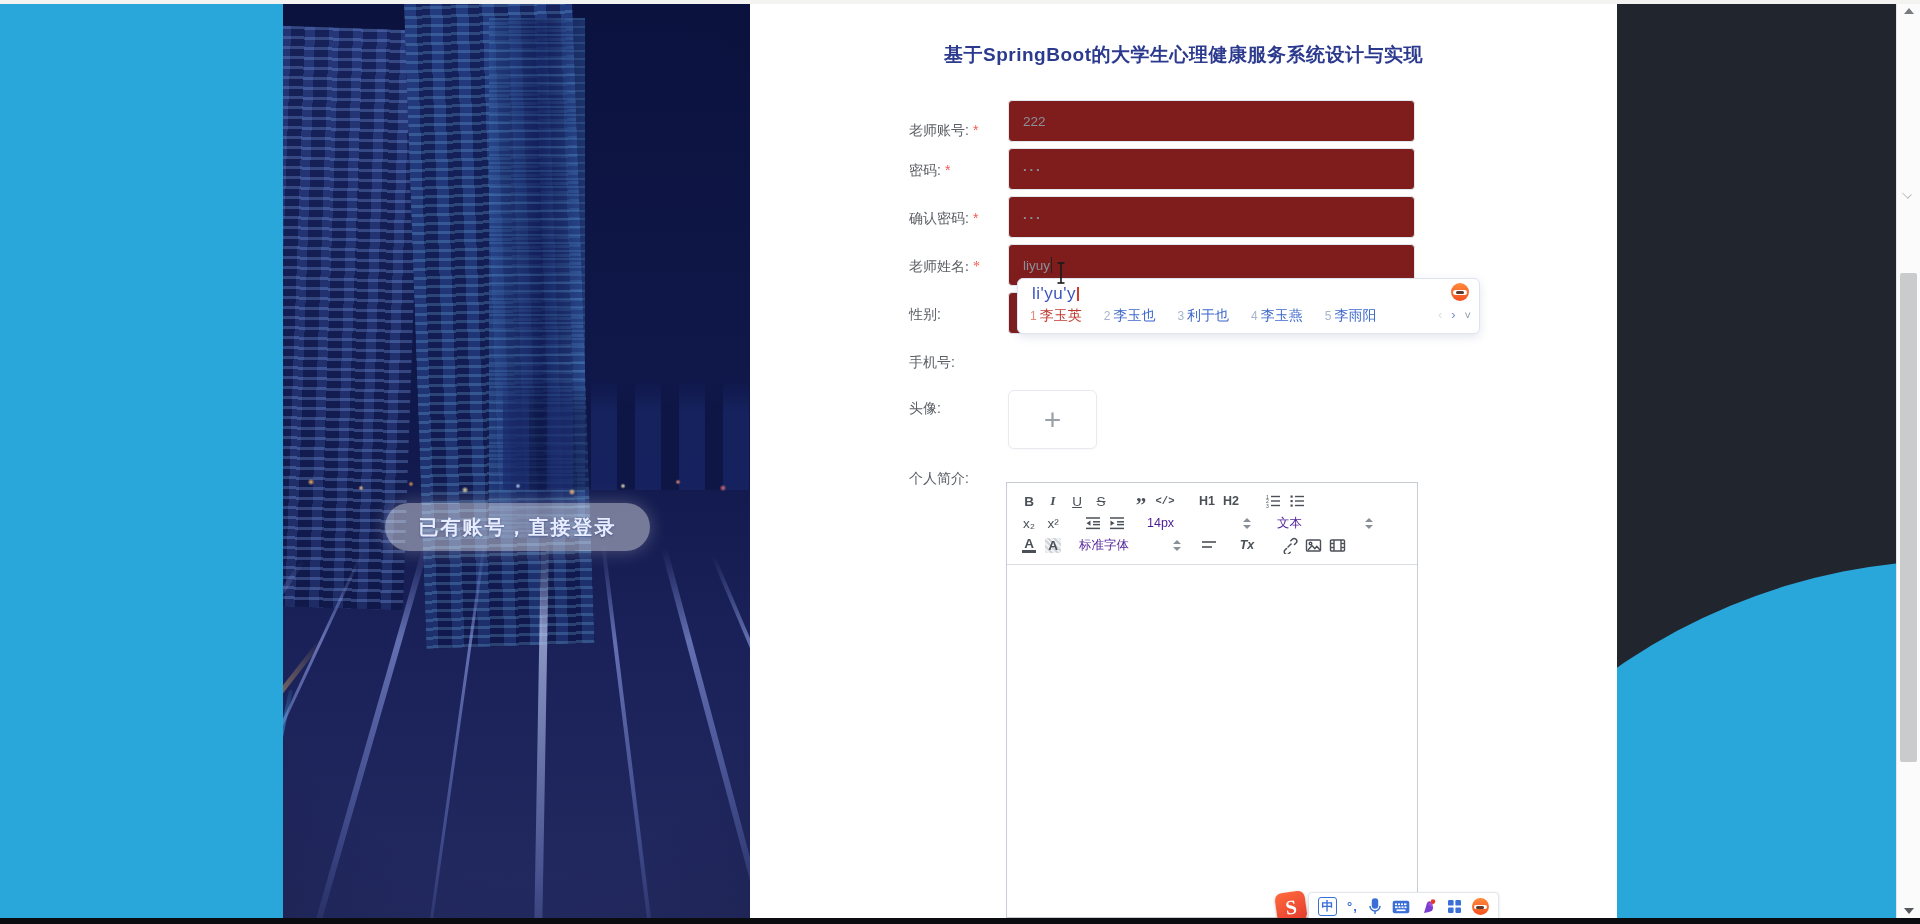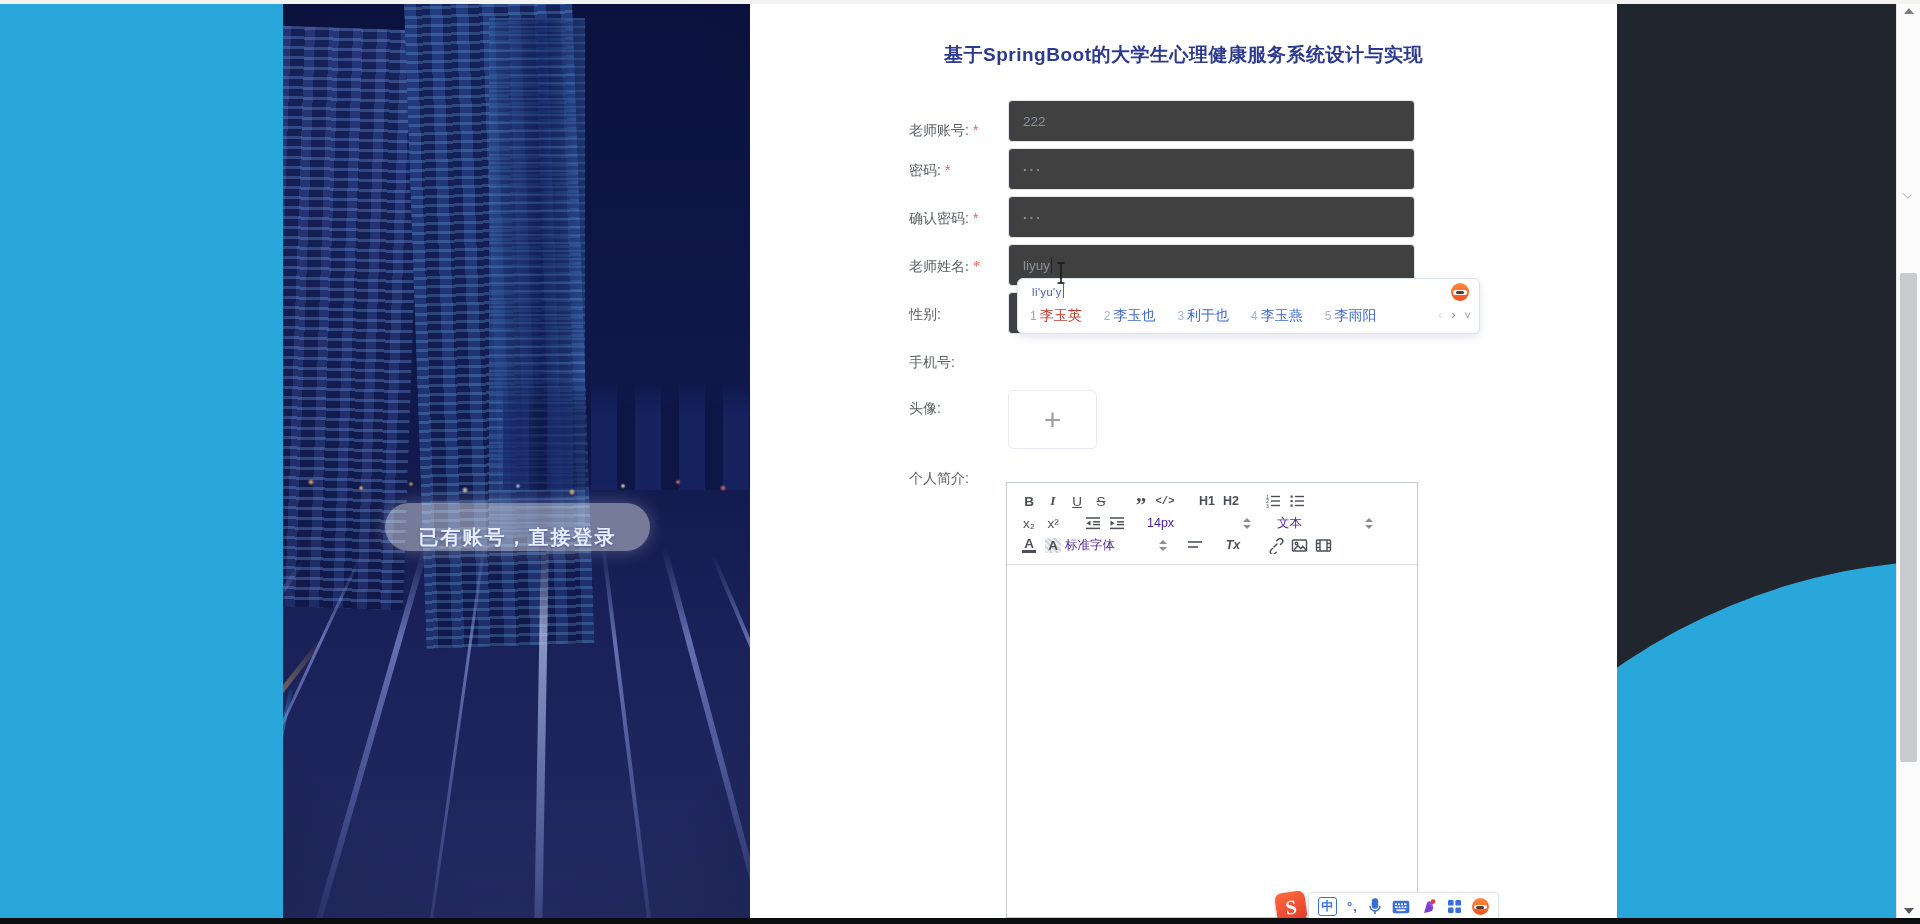--- a/index.html
+++ b/index.html
@@ -47,32 +47,32 @@
   .t7{left:378px;top:548px;width:6px;height:440px;transform:rotate(-15deg);}
   .t8{left:428px;top:556px;width:4px;height:425px;transform:rotate(-23deg);}
   .o1{left:-4px;top:575px;width:9px;height:380px;transform:rotate(40deg);
       background:linear-gradient(180deg,rgba(255,170,80,0),rgba(255,175,85,.5) 25%,rgba(220,130,60,.22) 70%,transparent);}
   .o2{left:36px;top:640px;width:5px;height:300px;transform:rotate(38deg);
       background:linear-gradient(180deg,rgba(255,190,100,0),rgba(255,195,105,.45) 25%,rgba(230,140,70,.2) 70%,transparent);}
   .cyanline{left:6px;top:690px;width:4px;height:200px;transform:rotate(12deg);
       background:linear-gradient(180deg,rgba(70,190,255,.1),rgba(80,200,255,.8),rgba(60,170,250,.2));}
   .city .vignette{position:absolute;inset:0;background:radial-gradient(120% 90% at 50% 45%,transparent 55%,rgba(5,8,30,.35));}
   .login-pill{position:absolute;left:102px;top:503px;width:265px;height:48px;border-radius:26px;
-    background:rgba(255,255,255,.42);display:flex;align-items:flex-end;justify-content:center;
+    background:rgba(255,255,255,.42);display:flex;align-items:center;justify-content:center;
     box-shadow:0 0 18px rgba(255,255,255,.25);cursor:pointer;}
   .login-pill span{color:#e7edff;font-size:20px;font-weight:bold;letter-spacing:2px;
     text-shadow:0 1px 2px rgba(30,50,120,.5);}
   
   .form-area{position:absolute;left:750px;top:0;width:867px;height:924px;background:#fff;}
   .page-title{position:absolute;left:0;top:42px;width:100%;text-align:center;
     font-size:19px;font-weight:bold;color:#2c3a8e;letter-spacing:.5px;}
   .flabel{position:absolute;left:159px;font-size:14px;color:#5c6066;white-space:nowrap;}
   .flabel .req{color:#f25b50;margin-left:4px;font-size:14px;}
   .finput{position:absolute;left:258px;width:407px;height:42px;border:1px solid #e4e7ee;border-radius:4px;
-    background:#404040;box-sizing:border-box;font-size:13.5px;color:#8b9099;padding:0 14px;outline:none;
+    background:#7f1d1d;box-sizing:border-box;font-size:13.5px;color:#8b9099;padding:0 14px;outline:none;
     font-family:"Liberation Sans",sans-serif;}
   .finput::placeholder{color:#c2c6cd;}
   .fdiv{display:flex;align-items:center;}
   .dots{letter-spacing:2px;font-weight:bold;color:#8b9099;}
   .caret{display:inline-block;width:1px;height:16px;background:#222;margin-left:1px;}
   .avatar-box{position:absolute;left:258px;top:390px;width:87px;height:57px;border:1px solid #e8eaef;
     border-radius:6px;background:#fff;display:flex;align-items:center;justify-content:center;cursor:pointer;
     box-shadow:0 1px 3px rgba(0,0,0,.03);}
   .avatar-box span{font-size:30px;font-weight:200;color:#9aa0a8;line-height:1;}
   
@@ -95,21 +95,21 @@
     background:repeating-linear-gradient(45deg,#d3d7dd 0 2px,#f1f2f4 2px 4px);}
   .b-tx{font-style:italic;font-weight:bold;font-size:12.5px;}
   .picker{display:flex;align-items:center;justify-content:space-between;color:#4c1d95;font-size:12.5px;cursor:pointer;}
   .stepper{display:flex;flex-direction:column;gap:3px;align-items:center;}
   .tri-up{width:0;height:0;border-left:4px solid transparent;border-right:4px solid transparent;border-bottom:4px solid #8a9099;}
   .tri-dn{width:0;height:0;border-left:4px solid transparent;border-right:4px solid transparent;border-top:4px solid #8a9099;}
   .editor-content{height:348px;background:#fff;}
   
   .ime-pop{position:absolute;left:1017px;top:278px;width:461px;height:54px;background:#fff;
     border:1px solid #dfe3ee;border-radius:6px;box-shadow:0 3px 10px rgba(60,80,140,.15);z-index:70;}
-  .ime-comp{position:absolute;left:14px;top:5px;font-size:11px;color:#3d55c0;letter-spacing:.5px;}
+  .ime-comp{position:absolute;left:14px;top:5px;font-size:17px;color:#3d55c0;letter-spacing:.5px;}
   .ime-comp .ccaret{display:inline-block;width:1.5px;height:14px;background:#d03a30;margin-left:1px;vertical-align:-2px;}
   .ime-logo{position:absolute;right:10px;top:4px;width:18px;height:18px;border-radius:50%;
     background:linear-gradient(180deg,#ff8a3c 0%,#f4511e 100%);overflow:hidden;}
   .ime-logo::after{content:"";position:absolute;left:2px;right:2px;top:7px;height:5px;background:#fff;border-radius:3px;}
   .ime-logo::before{content:"";position:absolute;left:5px;top:8px;width:8px;height:3px;background:#5c3b2e;border-radius:2px;z-index:1;}
   .ime-cands{position:absolute;left:12px;top:28px;display:flex;gap:22px;font-size:14px;align-items:center;}
   .cand{display:flex;gap:3px;align-items:center;cursor:pointer;white-space:nowrap;}
   .cand .n{font-size:12px;color:#a9b4cc;}
   .cand .t{color:#3e68cc;}
   .cand.first .n{color:#e08a7a;}
@@ -309,21 +309,21 @@
               </span>
           </div>
         </div>
         <div class="trow">
           <div class="tbtn">
               <span class="b-colorA">A</span>
             </div>
           <div class="tbtn">
               <span class="b-bgA">A</span>
             </div>
-          <div class="picker" style="width:102px;align-items:center;">
+          <div class="picker" style="margin-left:14px;width:102px;align-items:center;">
             <span>标准字体</span>
             <span class="stepper">
                 <i class="tri-up"></i>
                 <i class="tri-dn"></i>
               </span>
           </div>
           <div class="tbtn" style="margin-left:16px;">
             <svg width="16" height="16" viewBox="0 0 16 16">
                 <g stroke="#4b5058" stroke-width="1.6">
                   <line x1="1" y1="5" x2="15" y2="5"></line>

